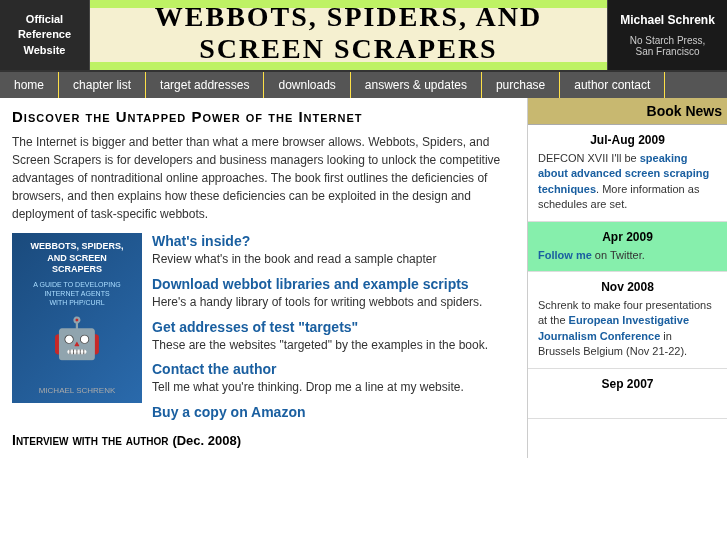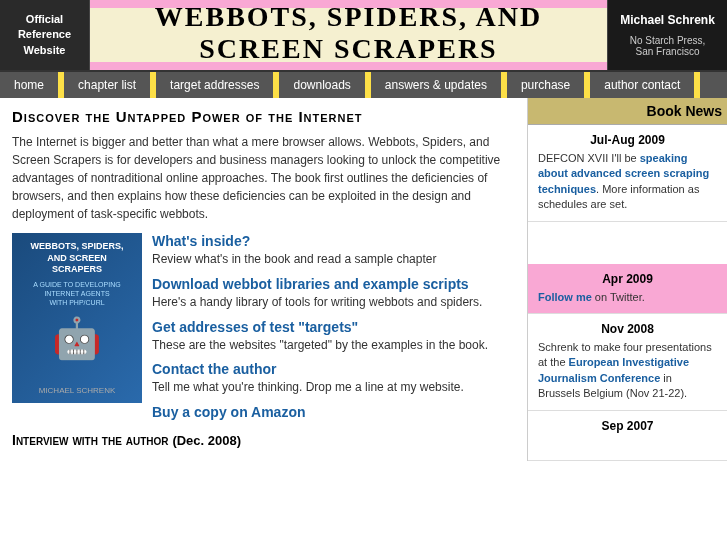--- a/index.html
+++ b/index.html
@@ -1,31 +1,31 @@
 <!DOCTYPE html>
 <html><head>
   <meta charset="utf-8">
   <style>
     * { margin: 0; padding: 0; box-sizing: border-box; }
     body { font-family: Arial, sans-serif; font-size: 13px; color: #000; background: #fff; width: 727px; }
 
     
-    #header { display: flex; align-items: center; background: #f9a8d4; height: 70px; }
+    #header { display: flex; align-items: center; background: #bef264; height: 70px; }
     #official-ref { background: #2a2a2a; color: #fff; text-align: center; font-size: 12px; padding: 8px 12px; height: 70px; display: flex; align-items: center; justify-content: center; border-right: 1px solid #444; min-width: 90px; }
     #official-ref span { color: #fff; font-weight: bold; font-size: 11px; line-height: 1.4; }
     #author-info { background: #1a1a1a; color: #fff; text-align: center; font-size: 11px; padding: 8px 12px; height: 70px; display: flex; flex-direction: column; align-items: center; justify-content: center; min-width: 120px; border-left: 1px solid #444; }
     #author-info .author-name { font-weight: bold; font-size: 12px; }
     #author-info .publisher { font-size: 10px; color: #ccc; }
 
     
     #title-banner { background: #f5f0d0; text-align: center; padding: 2px 0 6px 0; }
 
     
     #nav { background: #555; display: flex; border-top: 2px solid #333; }
-    #nav a { color: #fff; text-decoration: none; font-size: 12px; padding: 6px 14px; display: block; border-right: 6px solid #fde047; white-space: nowrap; }
+    #nav a { color: #fff; text-decoration: none; font-size: 12px; padding: 6px 14px; display: block; border-right: 1px solid #fde047; white-space: nowrap; }
 
     
     #main { display: flex; }
     #content { flex: 1; padding: 10px 12px; }
     #sidebar { width: 200px; min-width: 200px; border-left: 1px solid #ccc; padding: 0; }
 
     
     .page-heading { font-size: 15px; font-weight: bold; font-variant: small-caps; letter-spacing: 1px; margin-bottom: 8px; color: #000; }
     .intro-text { font-size: 12px; line-height: 1.5; margin-bottom: 10px; color: #333; }
 
@@ -40,21 +40,21 @@
     #book-links { flex: 1; }
     .link-heading { font-size: 14px; font-weight: bold; color: #1a5fa0; margin-bottom: 2px; cursor: pointer; text-decoration: none; display: block; }
     .link-desc { font-size: 12px; color: #333; margin-bottom: 8px; line-height: 1.4; }
 
     
     .interview-heading { font-size: 14px; font-weight: bold; font-variant: small-caps; margin-top: 10px; color: #000; }
 
     
     #sidebar-header { background: #c8b870; text-align: right; font-weight: bold; font-size: 14px; padding: 5px; border-bottom: 1px solid #aaa; }
     .sidebar-entry { padding: 8px 10px; border-bottom: 1px solid #ddd; background: #fff; }
-    .sidebar-entry.alt { background: #f9a8d4; margin-top: 42px; }
+    .sidebar-entry.alt { background: #86efac; }
     .sidebar-date { font-weight: bold; font-size: 12px; text-align: center; margin-bottom: 4px; }
     .sidebar-text { font-size: 11px; line-height: 1.4; color: #333; }
     .sidebar-text a, .sidebar-link { color: #1a5fa0; text-decoration: none; font-weight: bold; }
     .sidebar-scroll { max-height: 420px; overflow-y: auto; }
   </style>
 </head>
 <body>
 
 <div id="header">
   <div id="official-ref">

